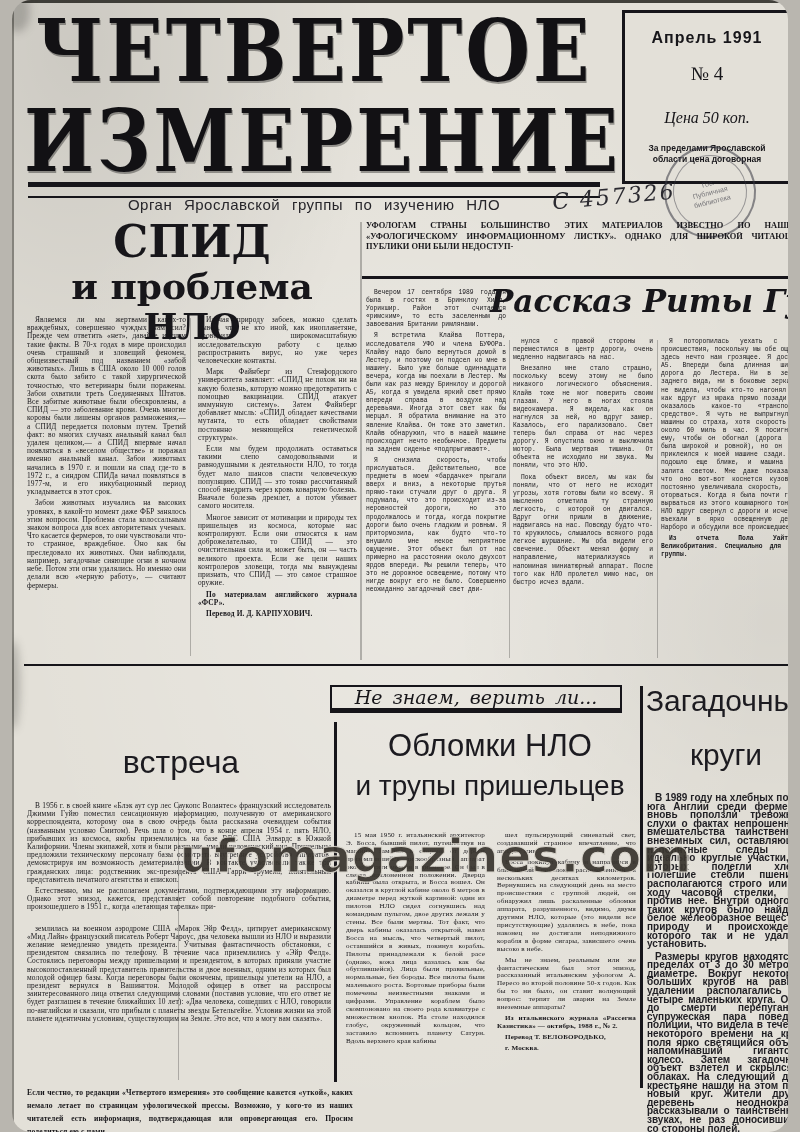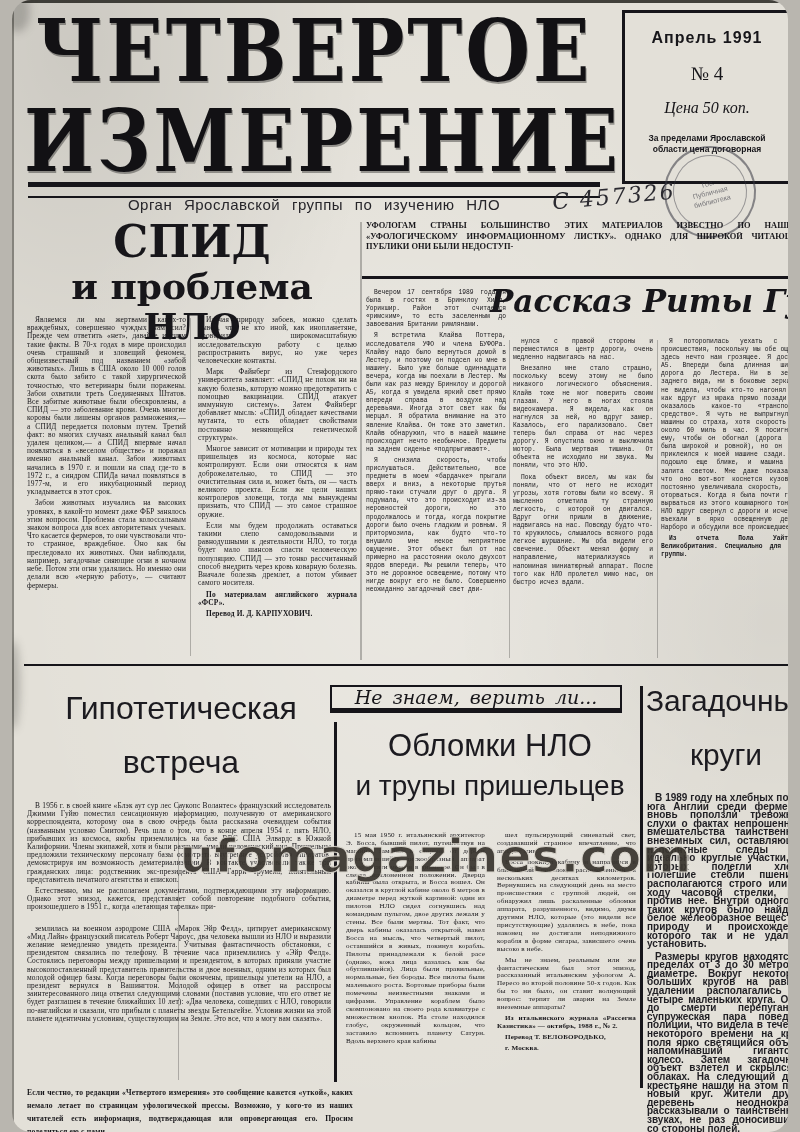--- a/index.html
+++ b/index.html
@@ -35,21 +35,21 @@
     font-family:"Liberation Sans", sans-serif;font-size:15px;color:#26252a;
     word-spacing:7px;letter-spacing:.5px;
   }
   .issue-box{
     left:610px;top:10px;width:170px;height:174px;
     border:3px solid #16151a;box-sizing:border-box;text-align:center;
     padding-top:16px;
   }
   .issue-date{font-family:"Liberation Sans", sans-serif;font-weight:bold;font-size:16px;letter-spacing:1px;}
   .issue-number{font-size:19px;margin-top:16px;font-family:"Liberation Serif", serif;}
-  .issue-price{font-style:italic;font-size:16px;margin-top:14px;}
+  .issue-price{font-style:italic;font-size:16px;margin-top:24px;}
   .issue-note{font-family:"Liberation Sans", sans-serif;font-weight:bold;font-size:8.5px;line-height:11px;margin:16px auto 0;width:132px;}
   .handwriting{
     left:540px;top:184px;font-style:italic;font-size:22px;color:#2b2a30;
     transform:rotate(-5deg);font-family:"DejaVu Serif", serif;letter-spacing:2px;
   }
   .stamp{
     left:652px;top:146px;width:88px;height:88px;border-radius:50%;
     border:2px solid rgba(55,55,66,.55);transform:rotate(-14deg);
     display:flex;flex-direction:column;align-items:center;justify-content:center;
     color:rgba(55,55,66,.65);font-size:7px;line-height:9px;text-align:center;
@@ -148,22 +148,22 @@
   <div class="abs aids-title2">и проблема НЛО</div>
 
   <div class="abs aids-cols serif-body">
     <div class="c col">
       <p>Являемся ли мы жертвами каких-то враждебных, совершенно чуждых нам сил? Прежде чем ответить «нет», давайте изучим такие факты. В 70-х годах в мире происходил очень страшный и зловещий феномен, общеизвестный под названием «забой животных». Лишь в США около 10 000 голов скота было забито с такой хирургической точностью, что ветеринары были поражены. Забои охватили треть Соединенных Штатов. Все забитые животные были обескровлены, а СПИД — это заболевание крови. Очень многие коровы были лишены органов размножения,— а СПИД передается половым путем. Третий факт: во многих случаях анальный канал был удален целиком,— а СПИД впервые начал появляться в «веселом обществе» и поражал именно анальный канал. Забои животных начались в 1970 г. и пошли на спад где-то в 1972 г., а синдром СПИДа начал появляться в 1977-м, и его инкубационный период укладывается в этот срок.</p>
       <p>Забои животных изучались на высоких уровнях, в какой-то момент даже ФБР занялось этим вопросом. Проблема стала колоссальным знаком вопроса для всех авторитетных ученых. Что касается фермеров, то они чувствовали что-то странное, враждебное. Оно как бы преследовало их животных. Они наблюдали, например, загадочные сияющие огни в ночном небе. Потом эти огни удалялись. Но именно они делали всю «черную работу», — считают фермеры.</p>
     </div>
     <div class="c col">
       <p>Изучая природу забоев, можно сделать вывод, что не кто иной, как инопланетяне, проводили широкомасштабную исследовательскую работу с целью распространить вирус, но уже через человеческие контакты.</p>
       <p>Марк Файнберг из Стенфордского университета заявляет: «СПИД не похож ни на какую болезнь, которую можно предотвратить с помощью вакцинации. СПИД атакует иммунную систему». Затем Файнберг добавляет мысль: «СПИД обладает качествами мутанта, то есть обладает свойствами постоянно меняющейся генетической структуры».</p>
+      <p>Если мы будем продолжать оставаться такими слепо самодовольными и равнодушными к деятельности НЛО, то тогда будет мало шансов спасти человеческую популяцию. СПИД — это тонко рассчитанный способ внедрить через кровь коварную болезнь. Вначале болезнь дремлет, а потом убивает самого носителя.</p>
       <p>Многое зависит от мотивации и природы тех пришельцев из космоса, которые нас контролируют. Если они относятся к нам доброжелательно, то СПИД — это очистительная сила и, может быть, он — часть великого проекта. Если же цели наших контролеров зловещи, тогда мы вынуждены признать, что СПИД — это самое страшное оружие.</p>
-      <p>Если мы будем продолжать оставаться такими слепо самодовольными и равнодушными к деятельности НЛО, то тогда будет мало шансов спасти человеческую популяцию. СПИД — это тонко рассчитанный способ внедрить через кровь коварную болезнь. Вначале болезнь дремлет, а потом убивает самого носителя.</p>
       <p class="signoff">По материалам английского журнала «ФСР».</p>
       <p class="signoff">Перевод И. Д. КАРПУХОВИЧ.</p>
     </div>
   </div>
   <div class="abs vsep" style="left:178px;top:318px;height:338px;"></div>
   <div class="abs vsep" style="left:348px;top:222px;height:438px;width:1.5px;"></div>
 
   <div class="abs intro">
     <div class="c col">
         <p>УФОЛОГАМ СТРАНЫ БОЛЬШИНСТВО ЭТИХ МАТЕРИАЛОВ ИЗВЕСТНО ПО НАШЕМУ «УФОЛОГИЧЕСКОМУ ИНФОРМАЦИОННОМУ ЛИСТКУ». ОДНАКО ДЛЯ ШИРОКОЙ ЧИТАЮЩЕЙ ПУБЛИКИ ОНИ БЫЛИ НЕДОСТУП-</p>
@@ -184,21 +184,20 @@
   </div>
   <div class="abs gould-c3 col mono-body">
     <p>Я поторопилась уехать с места происшествия, поскольку мы обе ощущали здесь нечто нам грозящее. Я достигла А5. Впереди была длинная широкая дорога до Лестера. Ни в зеркале заднего вида, ни в боковые зеркала я не видела, чтобы кто-то нагонял нас, как вдруг из мрака прямо позади меня оказалось какое-то «транспортное средство». Я чуть не выпрыгнула из машины со страха, хотя скорость была около 60 миль в час. Я посигналила ему, чтобы он обогнал (дорога здесь была широкой и ровной), но он будто приклеился к моей машине сзади. Тело подошло еще ближе, и машина была залита светом. Мне даже показалось, что оно вот-вот коснется кузова. Я постоянно увеличивала скорость, чтобы оторваться. Когда я была почти готова вырваться из этого кошмарного тоннеля, НЛО вдруг свернул с дороги и исчез. Мы въехали в ярко освещенную деревню Нарборо и обсудили все происшедшее.</p>
     <p class="signoff">Из отчета Пола Уайтхеда, Великобритания. Специально для нашей группы.</p>
   </div>
   <div class="abs vsep" style="left:497px;top:340px;height:318px;"></div>
   <div class="abs vsep" style="left:645px;top:340px;height:318px;"></div>
 
   <div class="abs rule-h" style="left:12px;top:664px;width:778px;height:2px;"></div>
 
-  <div class="abs sans-title hyp-t1">Гипотетическая</div>
   <div class="abs sans-title hyp-t2">встреча</div>
   <div class="abs hyp-cols serif-body">
     <div class="c col">
       <p>В 1956 г. в своей книге «Блэк аут сур лес Саукопс Волантес» французский исследователь Джимми Гуйю поместил сенсационную информацию, полученную от американского корреспондента, которому она в свою очередь была рассказана очевидцем события (названным условно Смитом). Речь шла о том, что в конце апреля 1954 г. пять НЛО, прибывших из космоса, якобы приземлились на базе ВВС США Элвардс в Южной Калифорнии. Члены экипажей, хотя и были разными, имели человеческий вид. Пришельцы предложили техническому персоналу базы осмотреть внутреннее устройство аппаратов, демонстрируя им возможность дематериализации. В контакте участвовали также три гражданских лица: родственник экс-президента США Гарри Трумена, влиятельный представитель печатного агентства и епископ.</p>
       <p>Естественно, мы не располагаем документами, подтверждающими эту информацию. Однако этот эпизод, кажется, представляет собой повторение подобного события, произошедшего в 1951 г., когда «летающая тарелка» при-</p>
     </div>
     <div class="c col">
       <p>землилась на военном аэродроме США «Марок Эйр Фелд», цитирует американскому «Мид Лайн» французский писатель Роберт Чароус, два человека вышли из НЛО и выразили желание немедленно увидеть президента. Учитывая фантастичность обстановки, с президентом связались по телефону. В течение часа приземлились у «Эйр Фелд». Состоялись переговоры между пришельцами и президентом, в которых приняли участие высокопоставленный представитель правительства и двое военных, одним из которых был молодой офицер базы. Когда переговоры были окончены, пришельцы улетели на НЛО, а президент вернулся в Вашингтон. Молодой офицер в ответ на расспросы заинтересованного лица ответил следующими словами (поставив условие, что его ответ не будет разглашен в течение ближайших 10 лет): «Два человека, сошедших с НЛО, говорили по-английски и сказали, что прибыли с планеты звезды Бетельгейзе. Условия жизни на этой планете идентичны условиям, существующим на Земле. Это все, что я могу вам сказать».</p>
     </div>
   </div>

